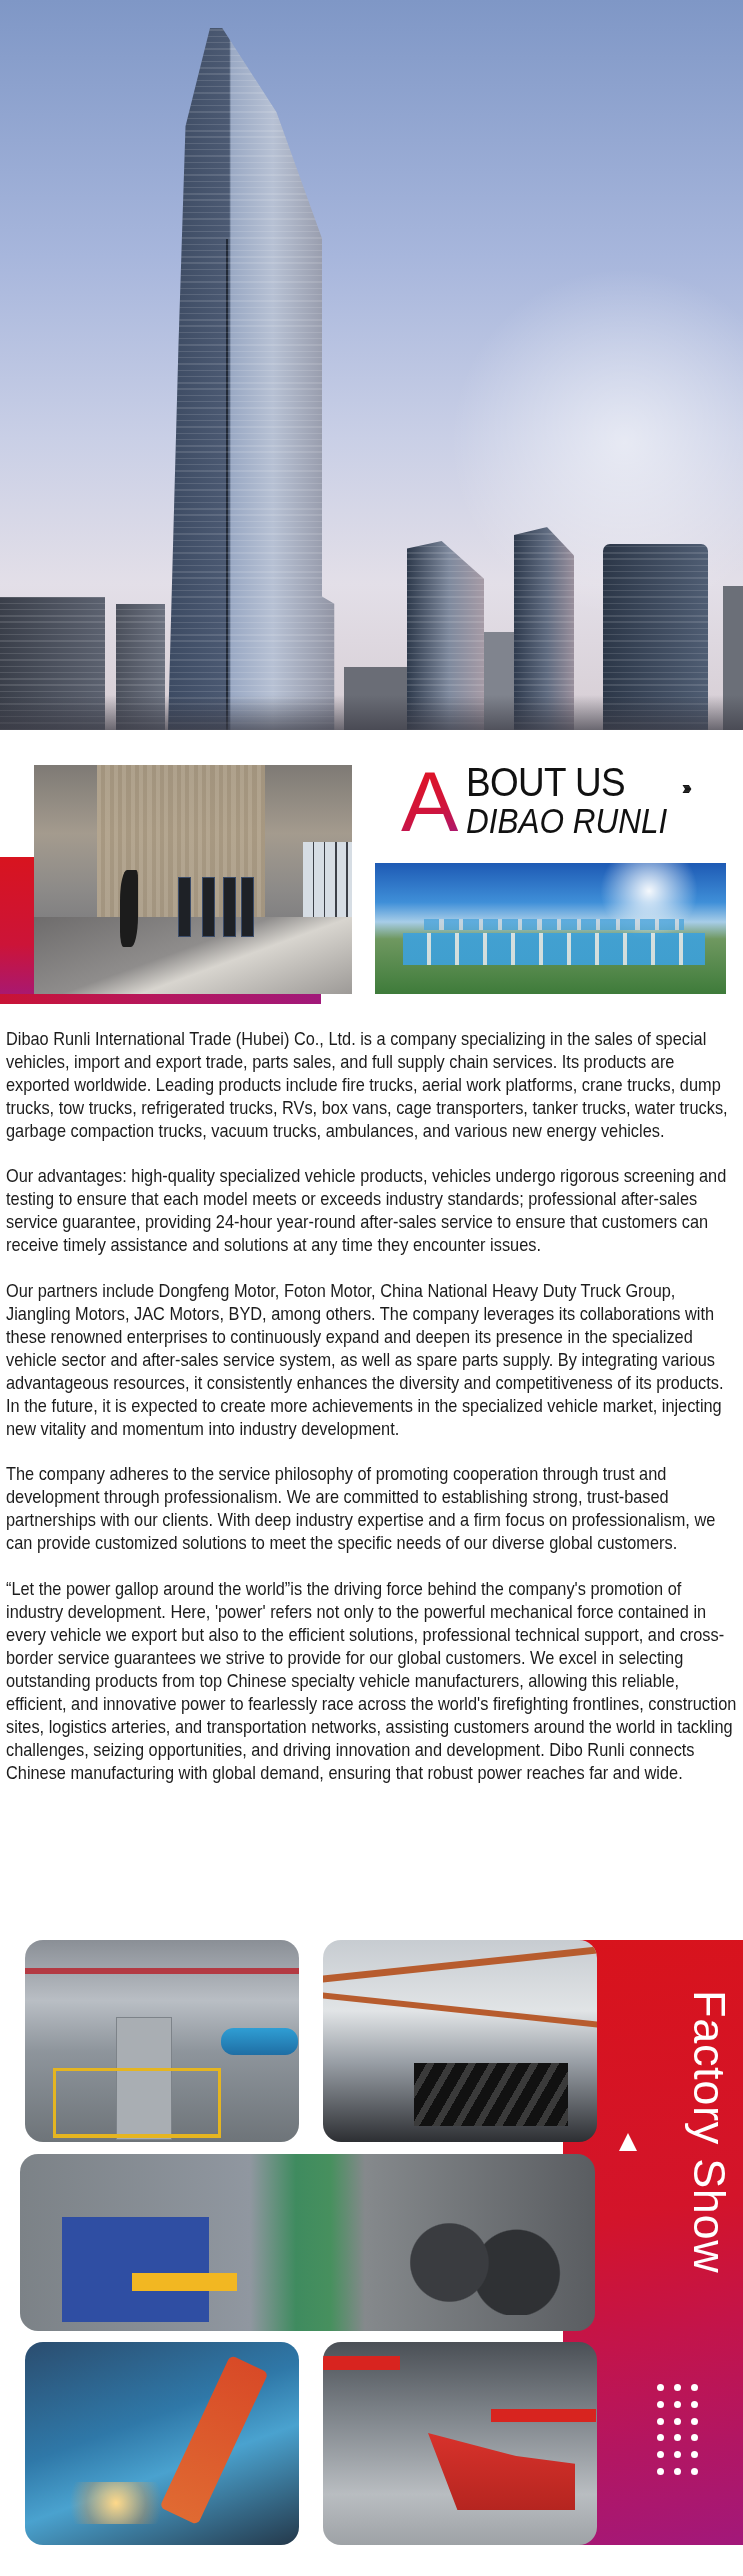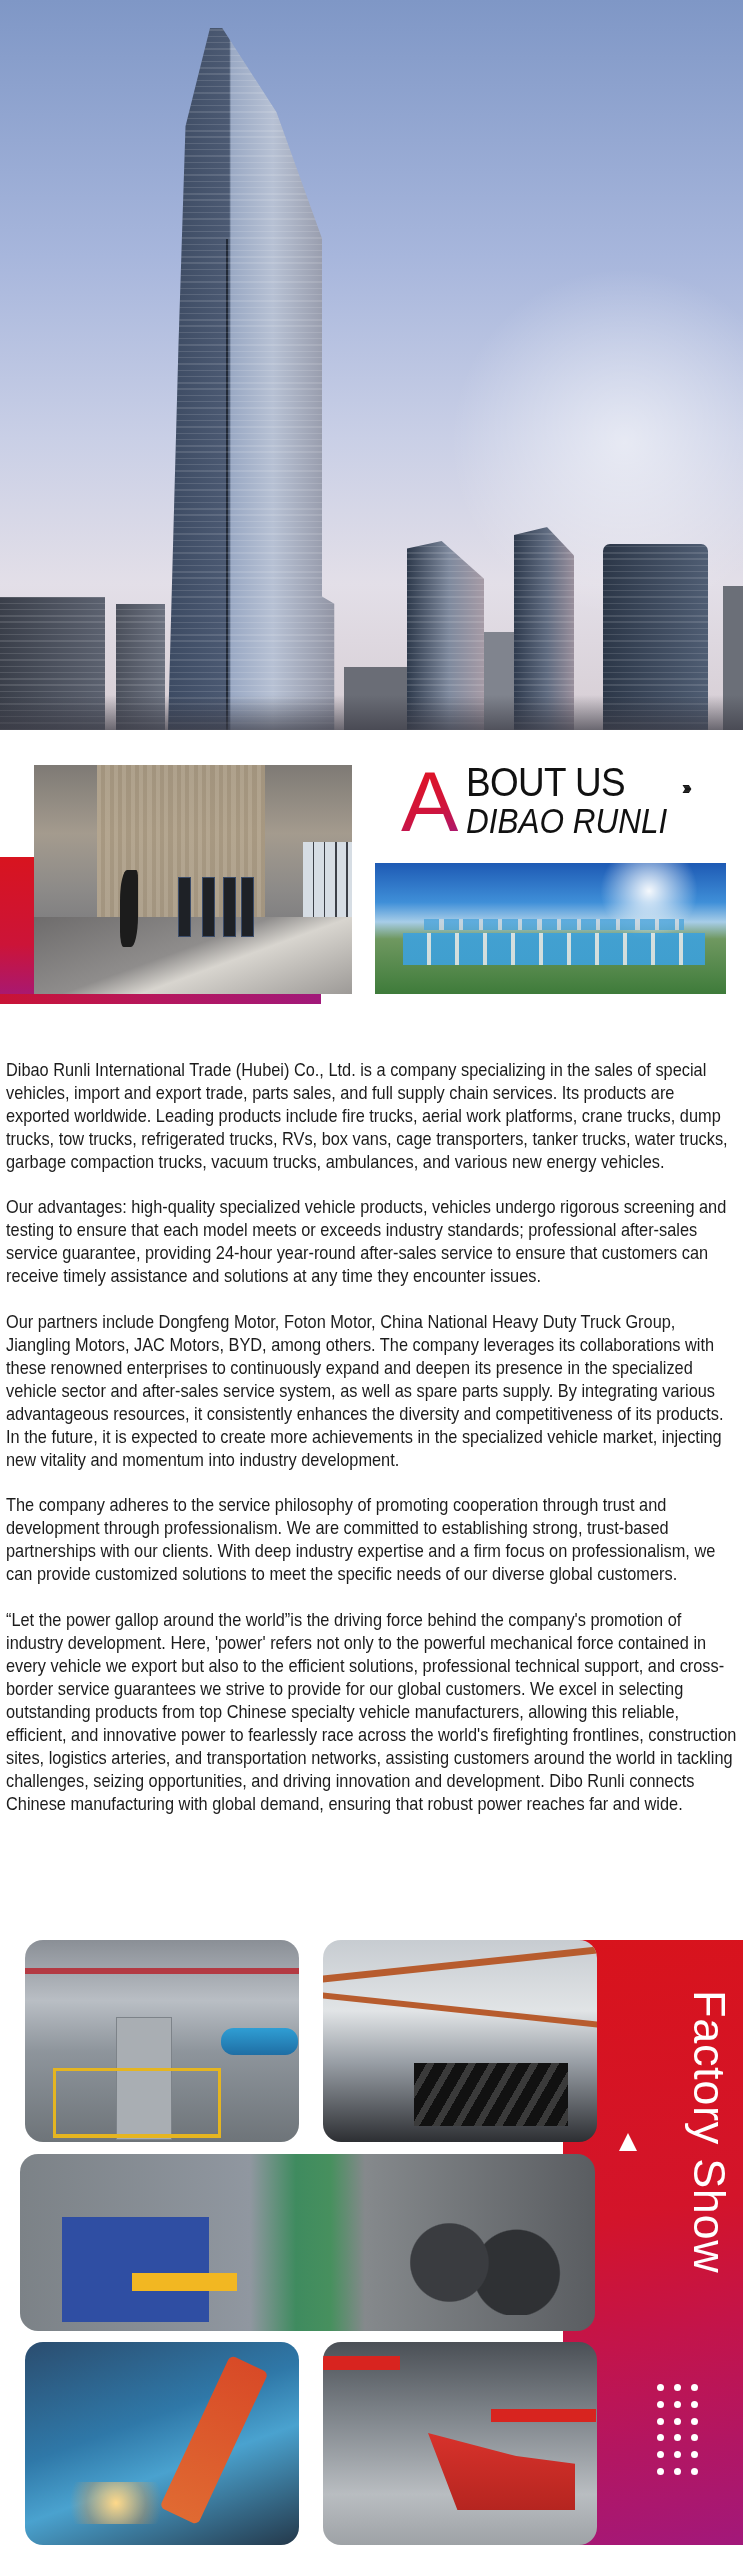--- a/index.html
+++ b/index.html
@@ -60,21 +60,21 @@
   .aerial { left: 375px; top: 863px; width: 351px; height: 131px;
             background: linear-gradient(180deg, #1e5ab4 0%, #3f8fd8 30%, #a7cde8 45%, #6f9860 58%, #3e7b3a 100%); }
   .aerial .sunflare { position: absolute; right: 28px; top: -21px; width: 98px; height: 98px; border-radius: 50%;
                       background: radial-gradient(circle, rgba(255,255,255,0.95) 0%, rgba(255,255,255,0) 70%); }
   .aerial .roofs { position: absolute; left: 28px; top: 70px; width: 302px; height: 32px;
                    background: repeating-linear-gradient(90deg, #3da1dd 0 24px, #dfe7ec 24px 28px); opacity: .9; }
   .aerial .roofs2 { position: absolute; left: 49px; top: 56px; width: 260px; height: 11.2px;
                     background: repeating-linear-gradient(90deg, #4ca4da 0 15.4px, #cbd6df 15.4px 19.6px); opacity: .8; }
 
   
-  .body-text { position: absolute; left: 5.6px; top: 1027px; width: 737px; margin-top: 31px; }
+  .body-text { position: absolute; left: 5.6px; top: 1027px; width: 737px; }
   .para { font-size: 19px; line-height: 23px; color: #1c1c1c; transform: scaleX(0.86); transform-origin: left top;
           width: 852px; margin-bottom: 22.4px; }
 
   
   .factory-panel { position: absolute; left: 563px; top: 1940px; width: 181px; height: 605px;
                    background: linear-gradient(170deg, #d8131c 0%, #d3142a 45%, #c3144a 65%, #a2187a 100%); }
   .factory-title { position: absolute; left: 687px; top: 1990px; width: 42px; height: 365px; }
   .factory-title span { position: absolute; left: 0; top: 0; white-space: nowrap; font-size: 45px; line-height: 45px; color: #fff;
                         transform: rotate(90deg) translate(0, -100%); transform-origin: left top; display: block; width: 365px;
                         font-family: "Liberation Sans", sans-serif; letter-spacing: 0.7px; }

